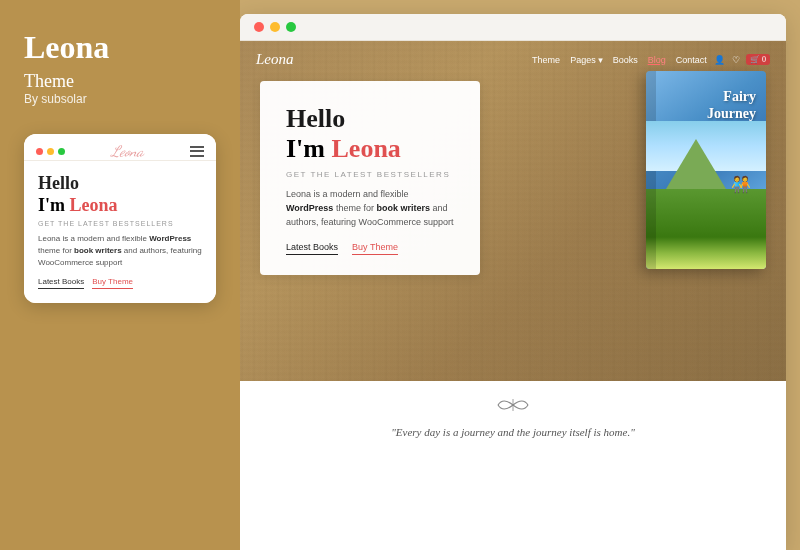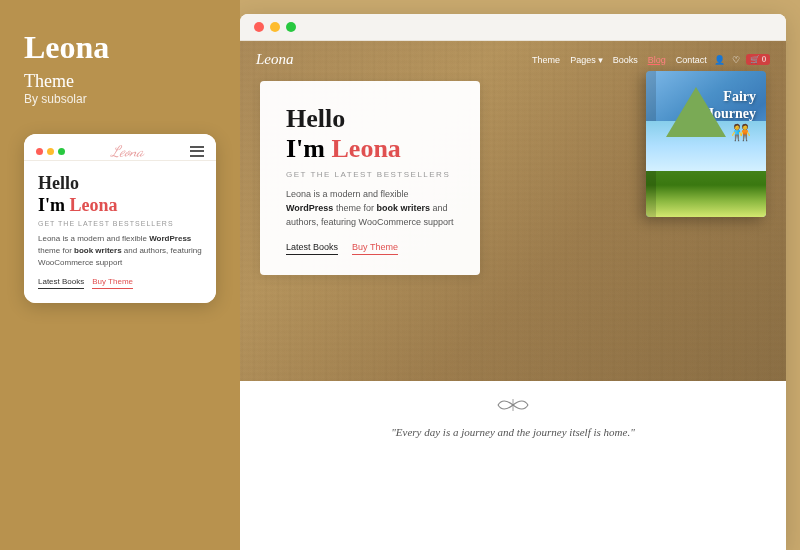--- a/index.html
+++ b/index.html
@@ -339,21 +339,21 @@
       color: #e05050;
       border-bottom: 1.5px solid #e05050;
     }
 
     
     .hero-book {
       position: absolute;
       right: 20px;
       top: 30px;
       width: 120px;
-      height: 146px;
+      height: 198px;
       z-index: 5;
       text-decoration: underline;
     }
     .book-cover {
       width: 100%;
       height: 100%;
       border-radius: 4px;
       overflow: hidden;
       box-shadow: -4px 4px 14px rgba(0,0,0,0.3);
       background: linear-gradient(145deg, #7db8e8 0%, #4a90c8 30%, #3a7ab8 50%, #5a9fd8 70%, #8bc4e8 85%, #a8d4f0 95%, #c8e8f8 100%);

